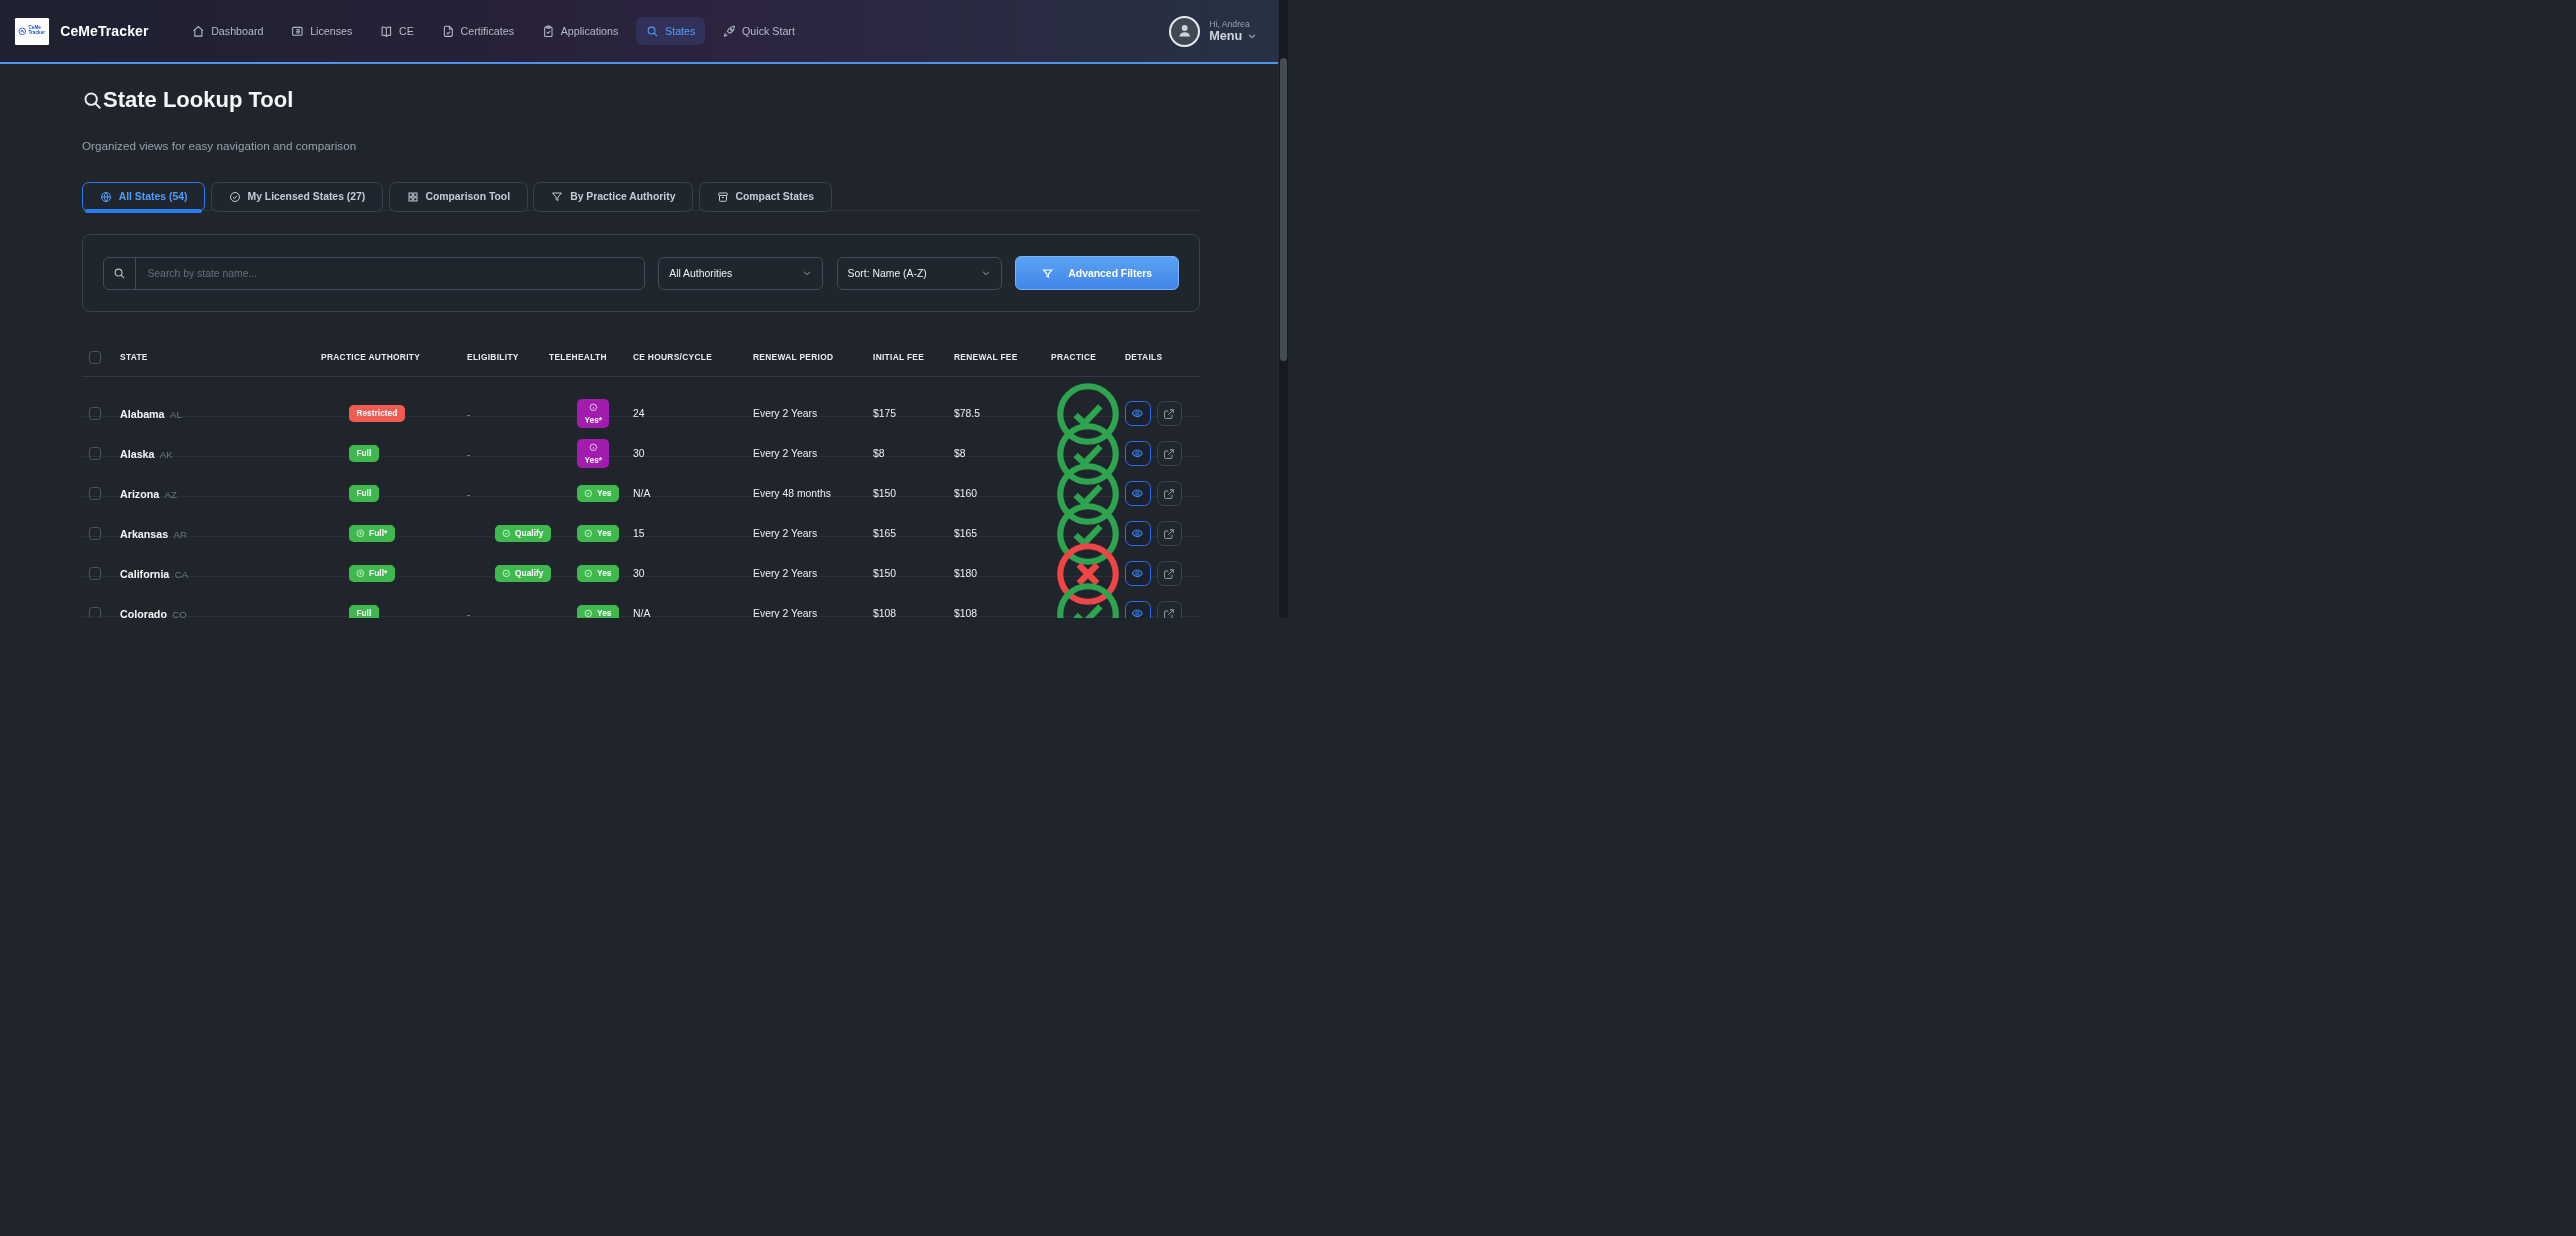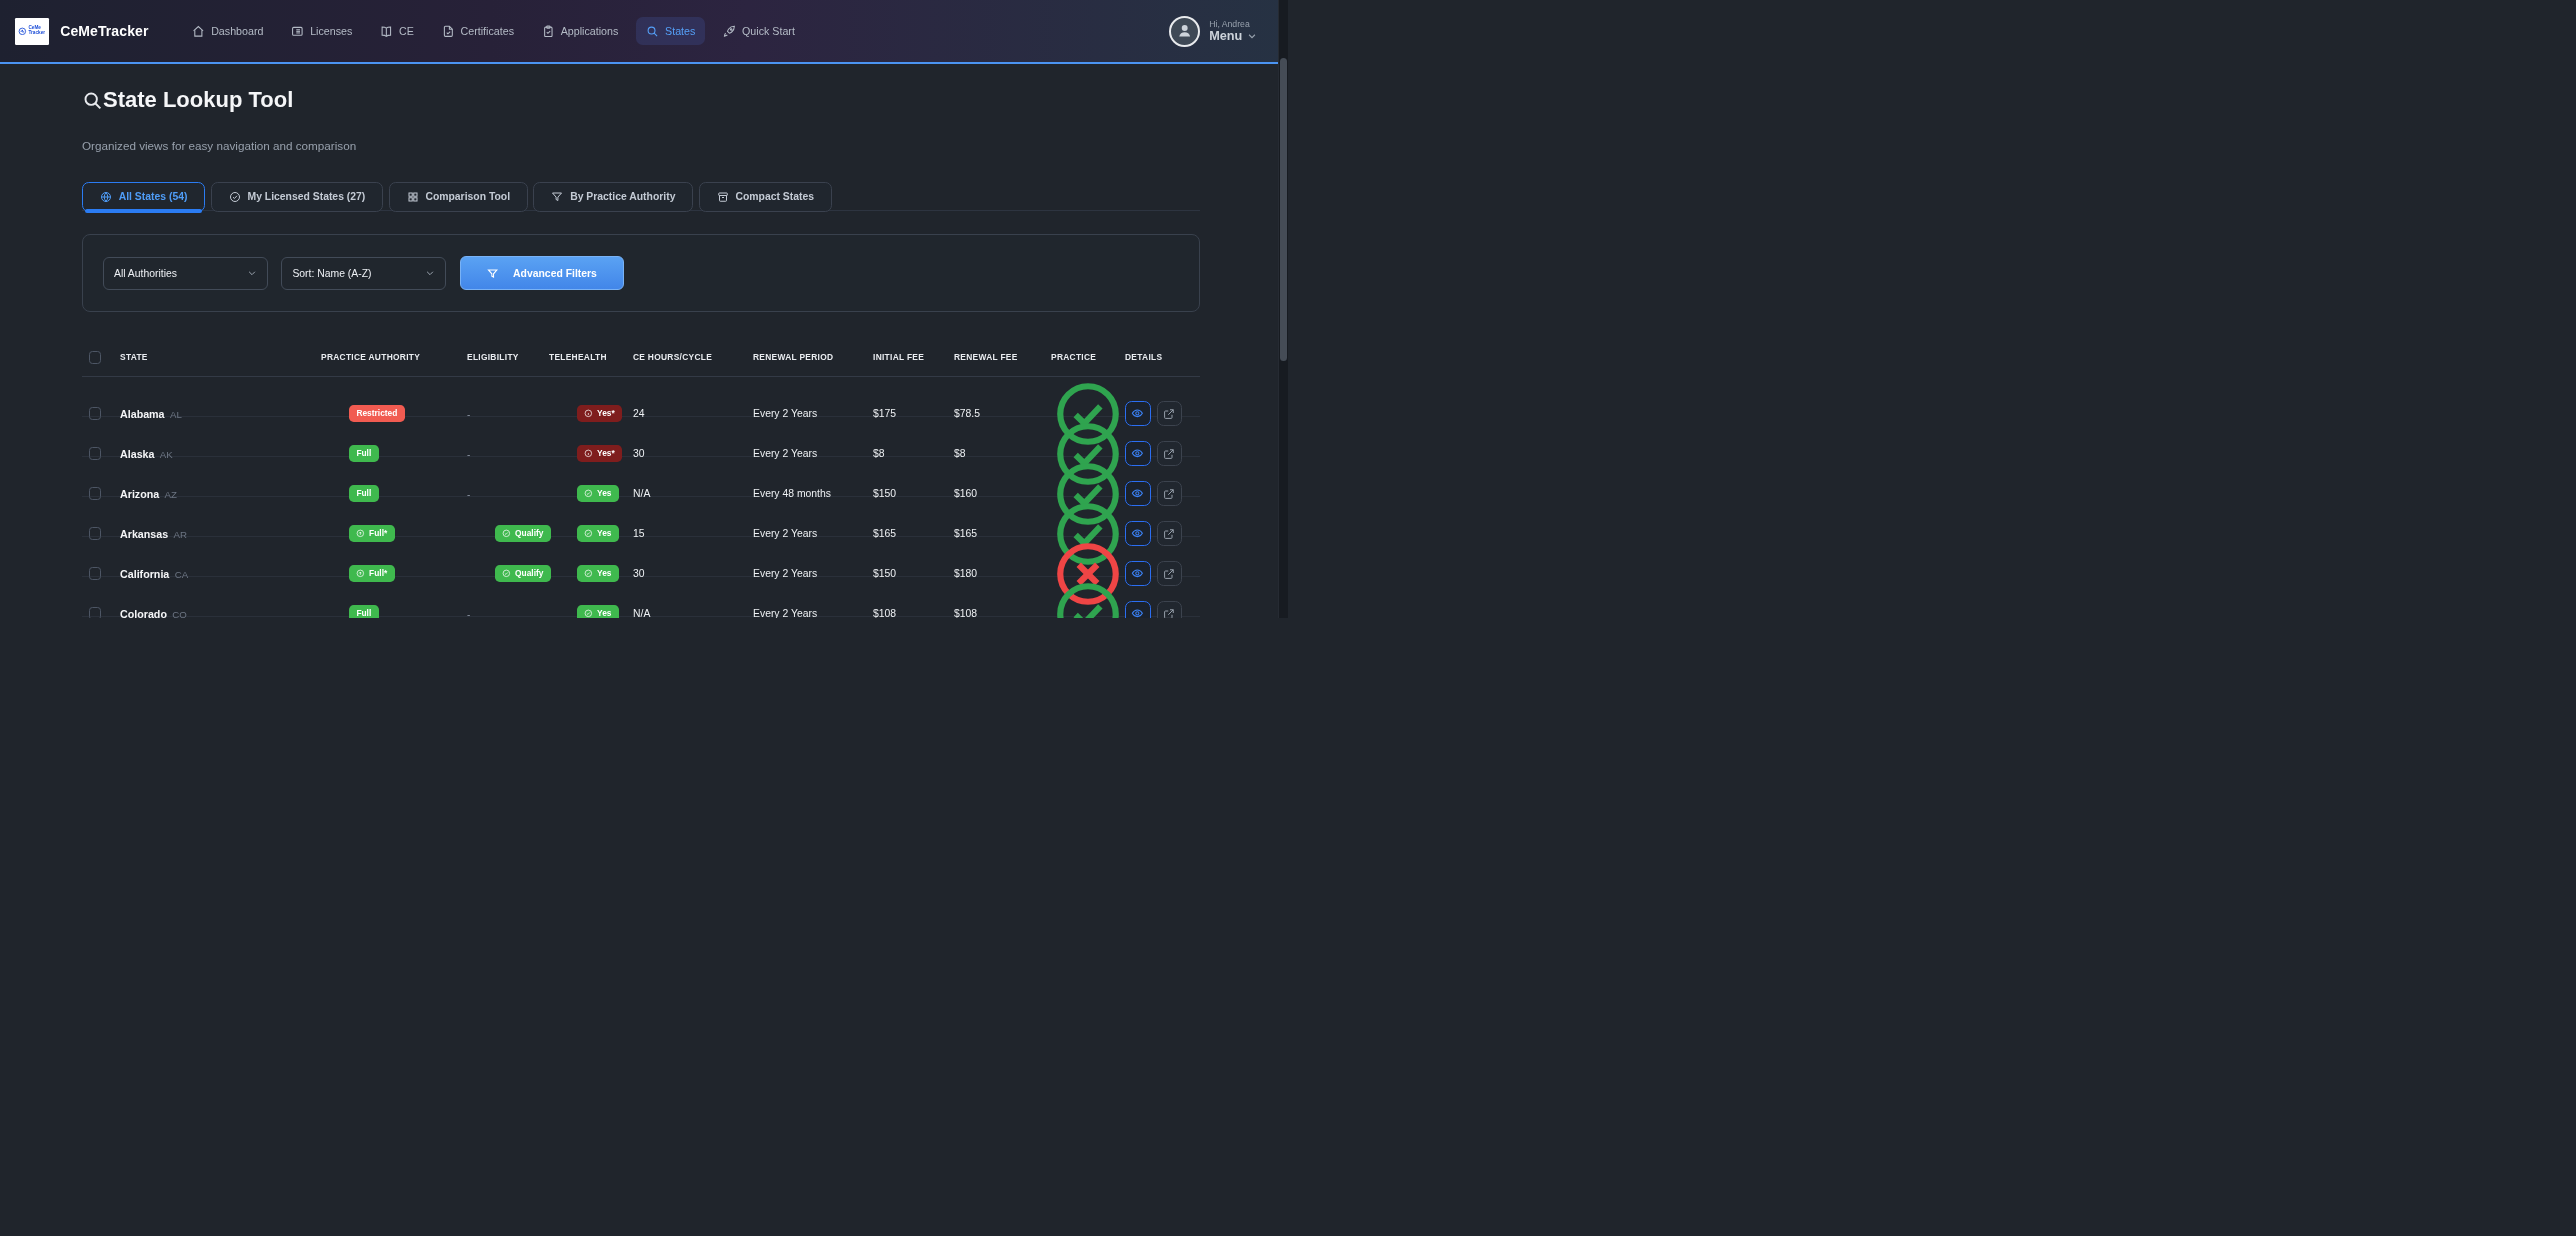--- a/index.html
+++ b/index.html
@@ -114,21 +114,21 @@
   .state-abbr { font-size:9.7px; color:#6d7684; margin-left:5.4px; }
   .cell-text { font-size:10.4px; color:#eef1f4; }
   .dash { color:#8a93a0; font-size:10px; }
   .badge {
     display:inline-flex; align-items:center; gap:4px; padding:4px 7.4px; border-radius:4.7px;
     color:#fff; font-size:8.4px; font-weight:bold; line-height:1;margin-left:28px;
   }
   .badge .bi { width:8.7px; height:8.7px; }
   .b-green { background:#3fb94e; }
   .b-red   { background:#f15b51; }
-  .b-cyan  { background:#7f1d1d; }
+  .b-cyan  { background:#a21caf;flex-direction:column; }
   .compact-yes { color:#2fa44f; }
   .compact-no  { color:#ef4545; }
   .details-cell { display:flex; }
   .icon-btn {
     width:25.5px; height:25.5px; border-radius:6.7px; display:flex; align-items:center; justify-content:center;
     cursor:pointer; background:#1b222c;
   }
   .btn-eye { border:1.3px solid #2b6ef2; color:#3b82f6; }
   .btn-ext { border:1.3px solid #3c434e; color:#97a0ab; background:#21272f; margin-left:6px; }
 
@@ -306,20 +306,29 @@
             <rect x="3.5" y="4" width="17" height="5" rx="1"></rect>
             <path d="M5 9v10a1.5 1.5 0 0 0 1.5 1.5h11A1.5 1.5 0 0 0 19 19V9"></path>
             <line x1="10" y1="13" x2="14" y2="13"></line>
           </svg>
         </span>
         <span>Compact States</span>
       </div>
     </div>
 
   <div class="filter-card">
+    <div class="searchwrap">
+      <span class="search-icon-cell">
+        <svg width="12.7" height="12.7" viewBox="0 0 24 24" fill="none" stroke="currentColor" stroke-width="2.2">
+            <circle cx="10.5" cy="10.5" r="6.5"></circle>
+            <line x1="15.4" y1="15.4" x2="21" y2="21"></line>
+          </svg>
+      </span>
+      <input type="text" placeholder="Search by state name..." style="">
+    </div>
     <div class="select">
       <span>All Authorities</span>
       <span class="chev">
         <svg width="10" height="10" viewBox="0 0 24 24" fill="none" stroke="currentColor" stroke-width="2.4">
             <polyline points="5 9 12 16 19 9"></polyline>
           </svg>
       </span>
     </div>
     <div class="select">
       <span>Sort: Name (A-Z)</span>

